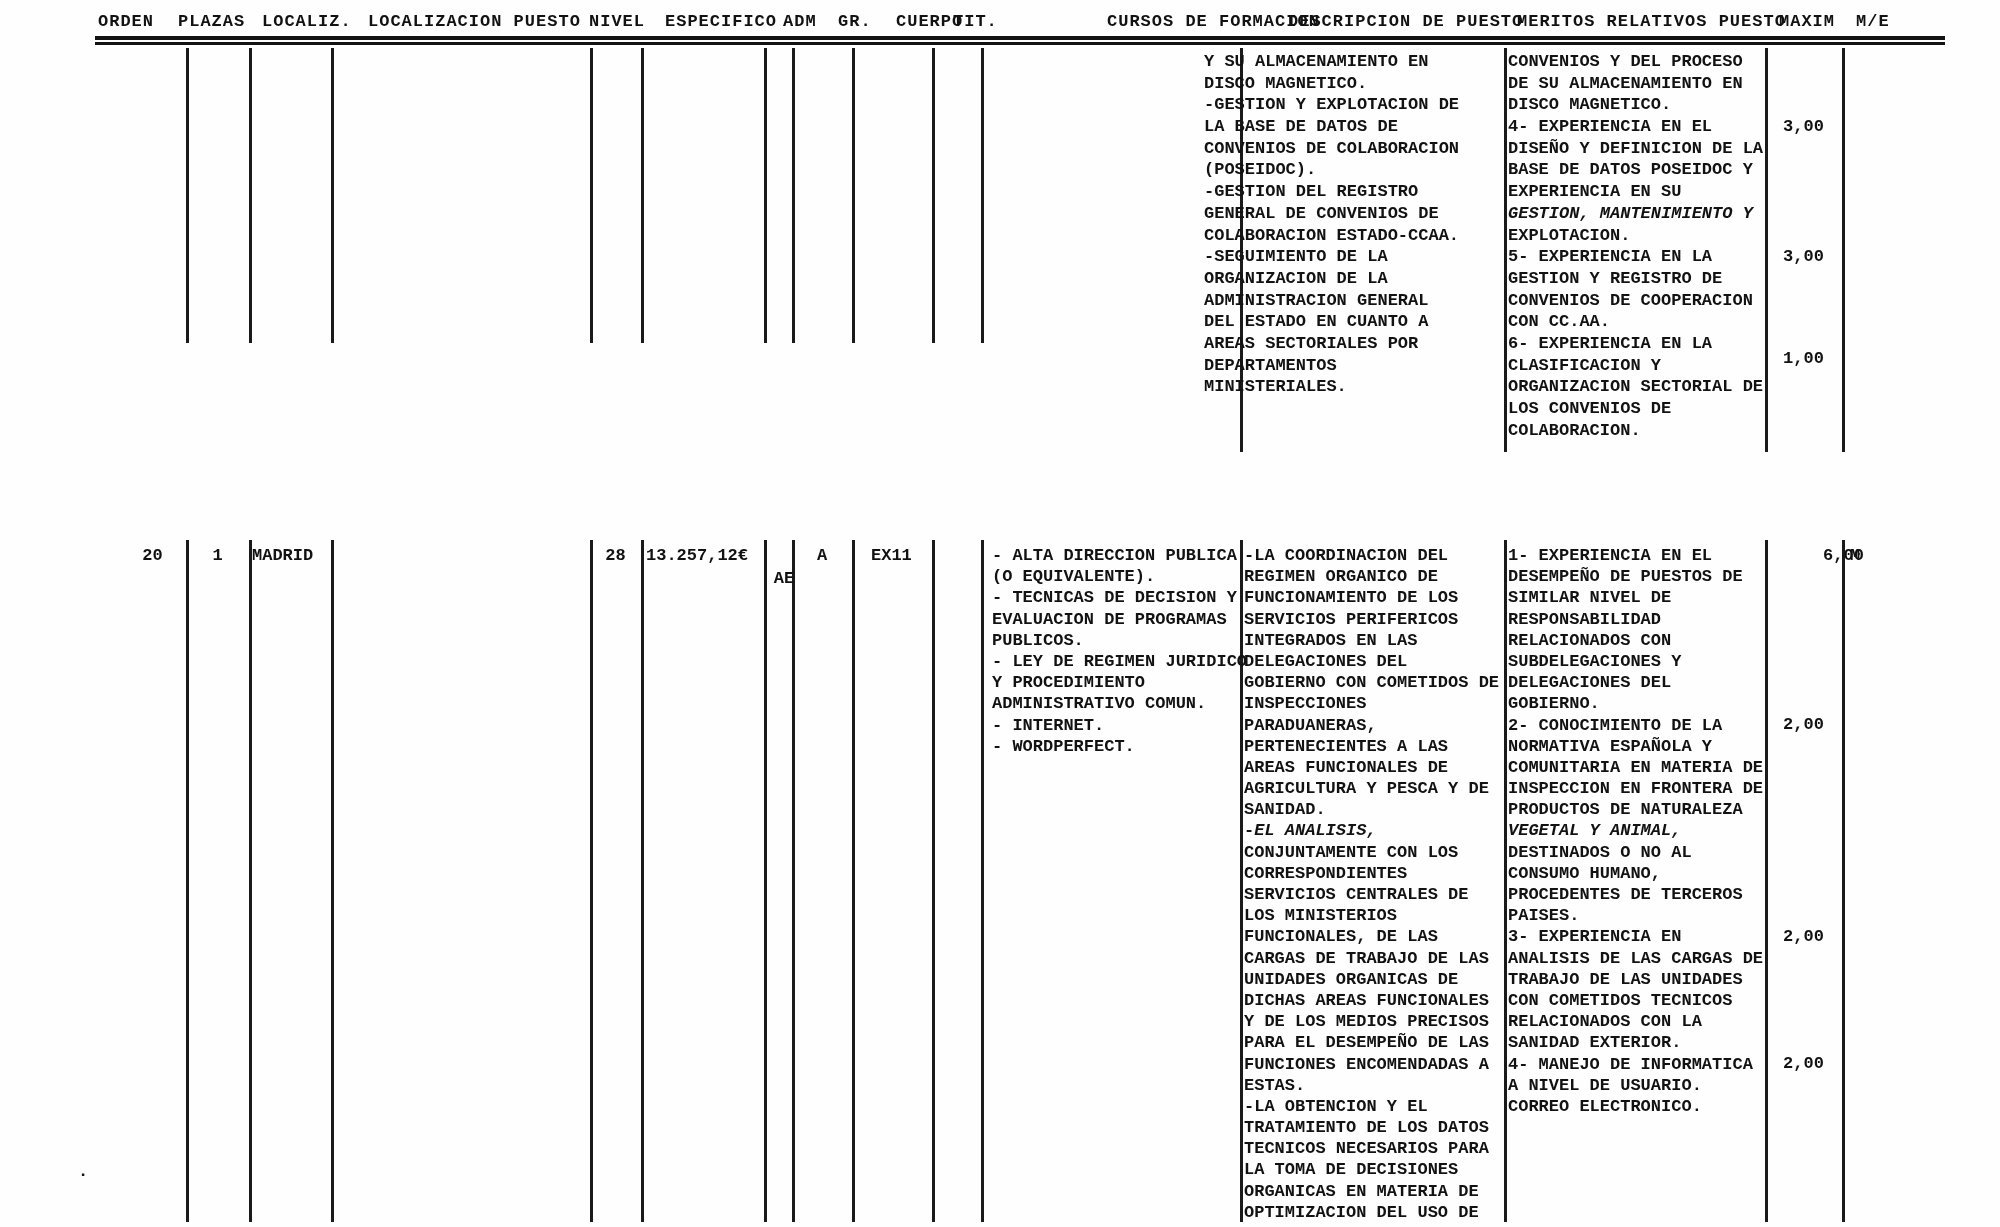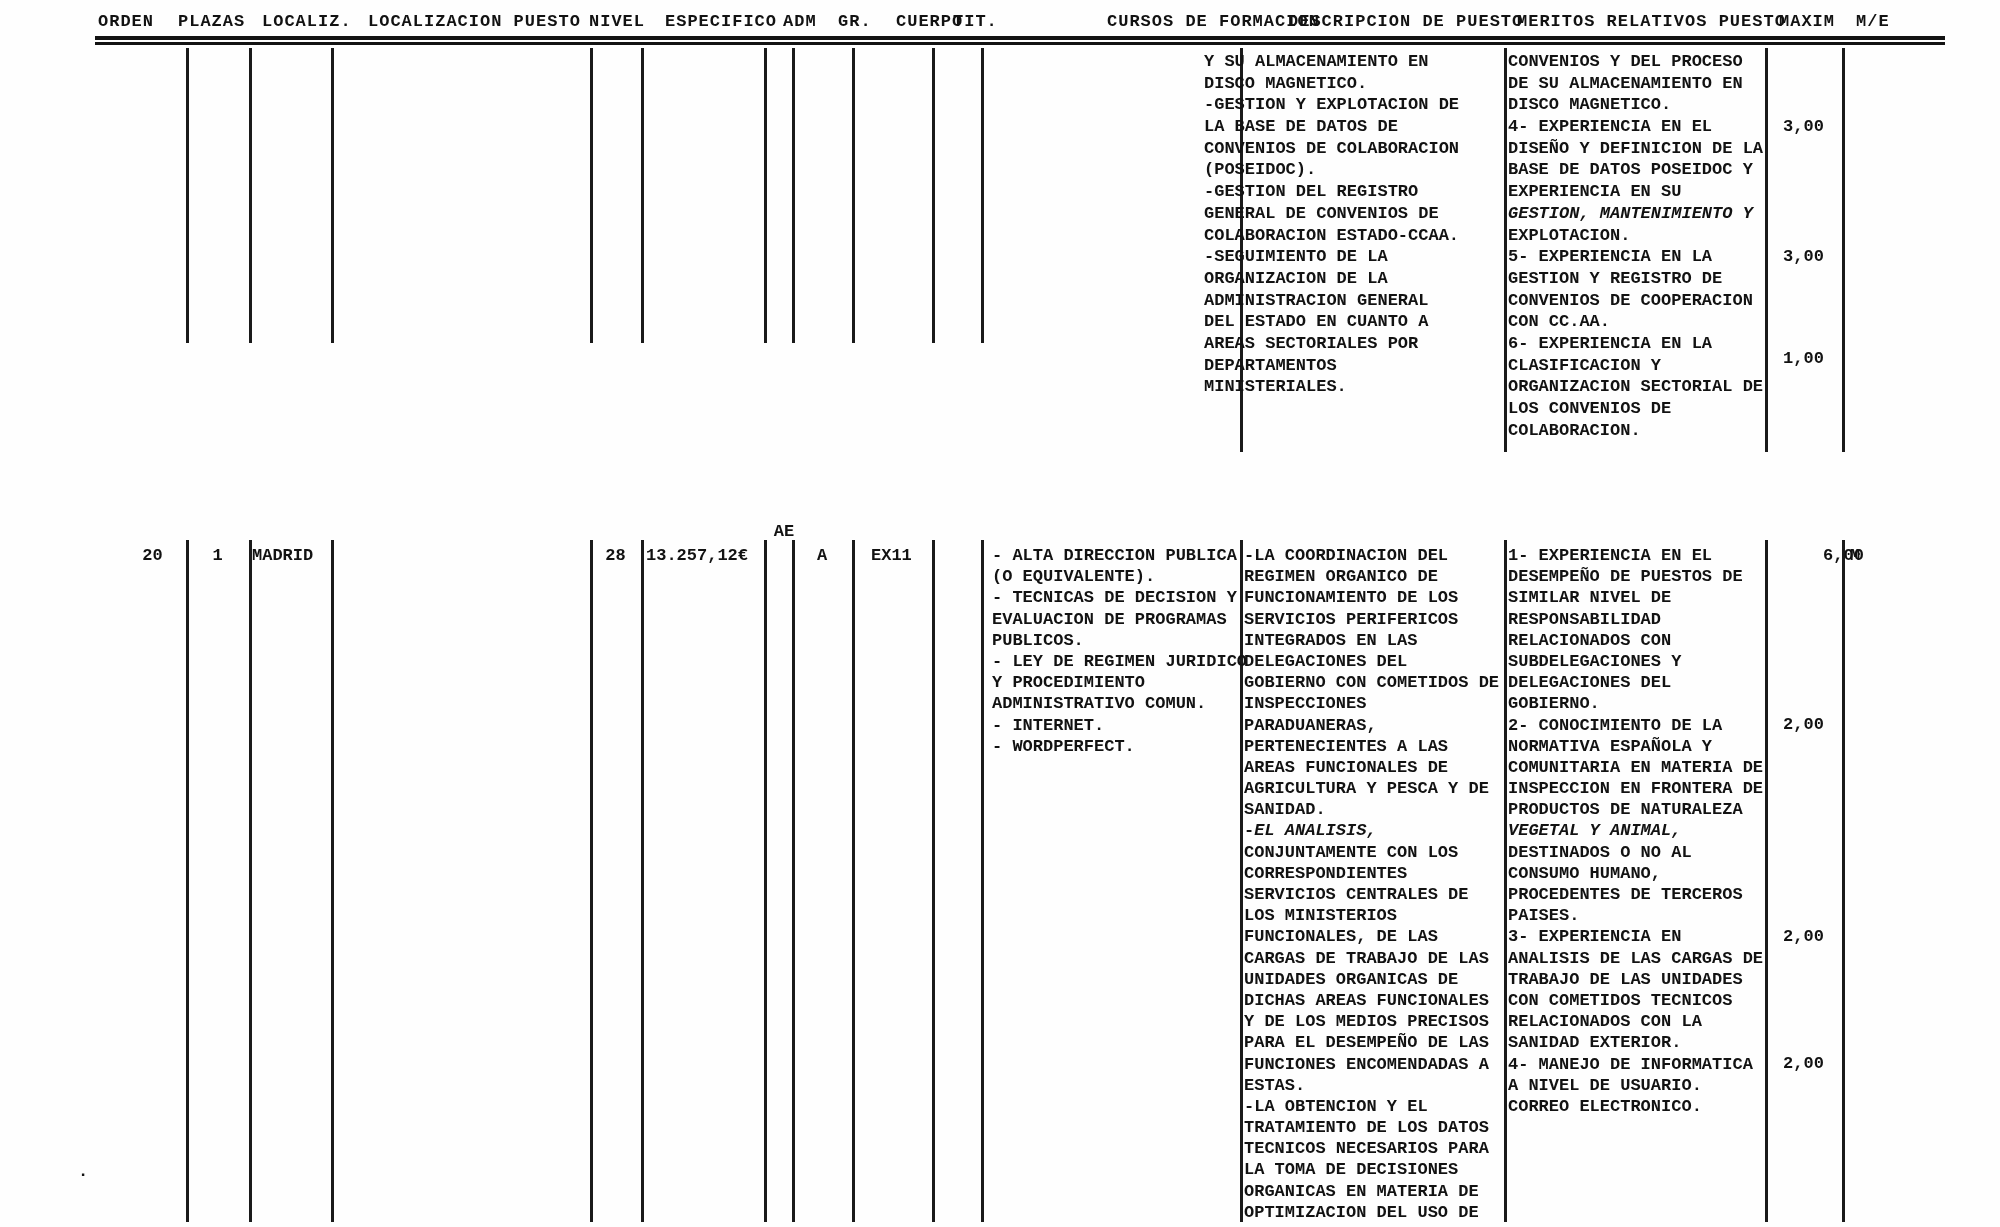--- a/index.html
+++ b/index.html
@@ -116,21 +116,21 @@
   <div class="vl" style="left:1240px;top:540px;height:682px"></div>
   <div class="vl" style="left:1504px;top:540px;height:682px"></div>
   <div class="vl" style="left:1765px;top:540px;height:682px"></div>
   <div class="vl" style="left:1842px;top:540px;height:682px"></div>
 
   <div class="cell ctr" style="left:107px;top:545px;width:91px">20</div>
   <div class="cell ctr" style="left:186px;top:545px;width:63px">1</div>
   <div class="cell" style="left:252px;top:545px">MADRID</div>
   <div class="cell ctr" style="left:590px;top:545px;width:51px">28</div>
   <div class="cell" style="left:646px;top:545px">13.257,12€</div>
-  <div class="cell ctr" style="left:764px;top:521px;width:40px">AE</div>
+  <div class="cell ctr" style="left:764px;top:568px;width:40px">AE</div>
   <div class="cell ctr" style="left:792px;top:545px;width:60px">A</div>
   <div class="cell" style="left:871px;top:545px">EX11</div>
   <div class="cell" style="left:938px;top:545px"></div>
   <div class="lines bB" style="left:992px;top:545px;width:258px">
       <div class="ln">- ALTA DIRECCION PUBLICA</div>
       <div class="ln">(O EQUIVALENTE).</div>
       <div class="ln">- TECNICAS DE DECISION Y</div>
       <div class="ln">EVALUACION DE PROGRAMAS</div>
       <div class="ln">PUBLICOS.</div>
       <div class="ln">- LEY DE REGIMEN JURIDICO</div>

